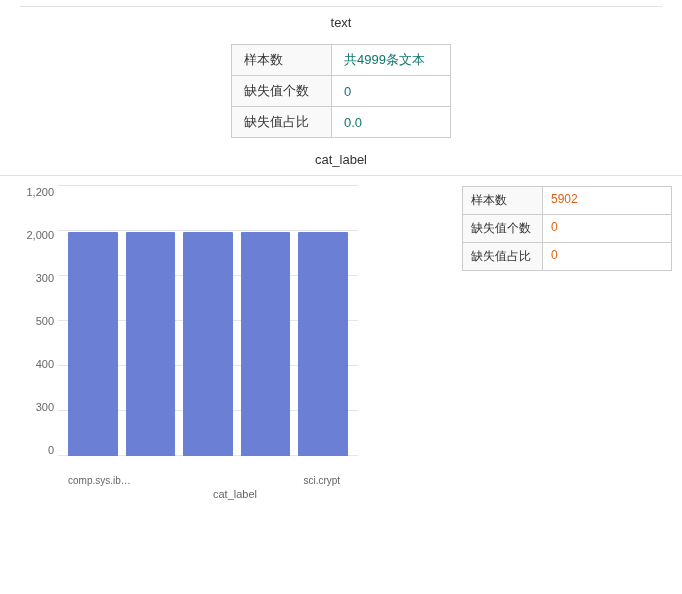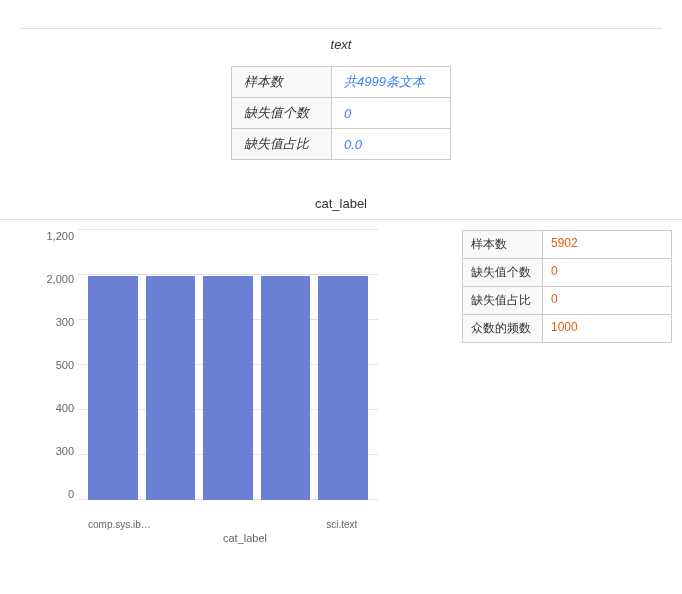--- a/index.html
+++ b/index.html
@@ -6,22 +6,21 @@
     body {
       font-family: Arial, sans-serif;
       font-size: 13px;
       background: #fff;
       color: #333;
       width: 682px;
       min-height: 594px;
     }
 
     .section {
-      padding: 28px 20px;
-      font-style: italic;
+      padding: 6px 20px;
     }
 
     .section-title {
       text-align: center;
       color: #333;
       font-size: 13px;
       margin-bottom: 10px;
       padding-bottom: 4px;
       border-top: 1px solid #e0e0e0;
       padding-top: 8px;
@@ -40,21 +39,21 @@
       font-size: 13px;
     }
 
     .stats-table td:first-child {
       color: #333;
       background: #f9f9f9;
       width: 100px;
     }
 
     .stats-table td:last-child {
-      color: #3b82f6;
+      color: #0f766e;
     }
 
     .cat-section {
       display: flex;
       flex-direction: row;
       align-items: flex-start;
       padding: 10px 10px 10px 0;
       border-top: 1px solid #e0e0e0;
     }
 
@@ -62,22 +61,21 @@
       text-align: center;
       color: #333;
       font-size: 13px;
       margin-bottom: 8px;
       padding-top: 8px;
     }
 
     .chart-area {
       flex: 1;
       min-width: 0;
-      padding-left: 9px;
-      margin-left: 29px;
+      padding-left: 18px;
     }
 
     .chart-wrapper {
       position: relative;
       width: 340px;
       height: 300px;
     }
 
     .y-axis {
       position: absolute;
@@ -268,21 +266,21 @@
         </div>
 
         <div class="x-axis-labels" id="x-axis-labels">
             <div class="x-label-group">
               <span class="x-label">comp.sys.ibm.pc.hardware</span>
             </div>
             <div class="x-label-group"></div>
             <div class="x-label-group"></div>
             <div class="x-label-group"></div>
             <div class="x-label-group">
-              <span class="x-label">sci.text</span>
+              <span class="x-label">sci.crypt</span>
             </div>
           </div>
       </div>
       <div class="x-axis-title">cat_label</div>
     </div>
 
     <div class="stats-panel">
       <table class="stats-panel-table">
         <tbody id="cat-stats-body">
             <tr>
@@ -290,21 +288,17 @@
               <td>5902</td>
             </tr>
             <tr>
               <td>缺失值个数</td>
               <td>0</td>
             </tr>
             <tr>
               <td>缺失值占比</td>
               <td>0</td>
             </tr>
-            <tr>
-              <td>众数的频数</td>
-              <td>1000</td>
-            </tr>
           </tbody>
       </table>
     </div>
   </div>
 </div>
 
 </body></html>

